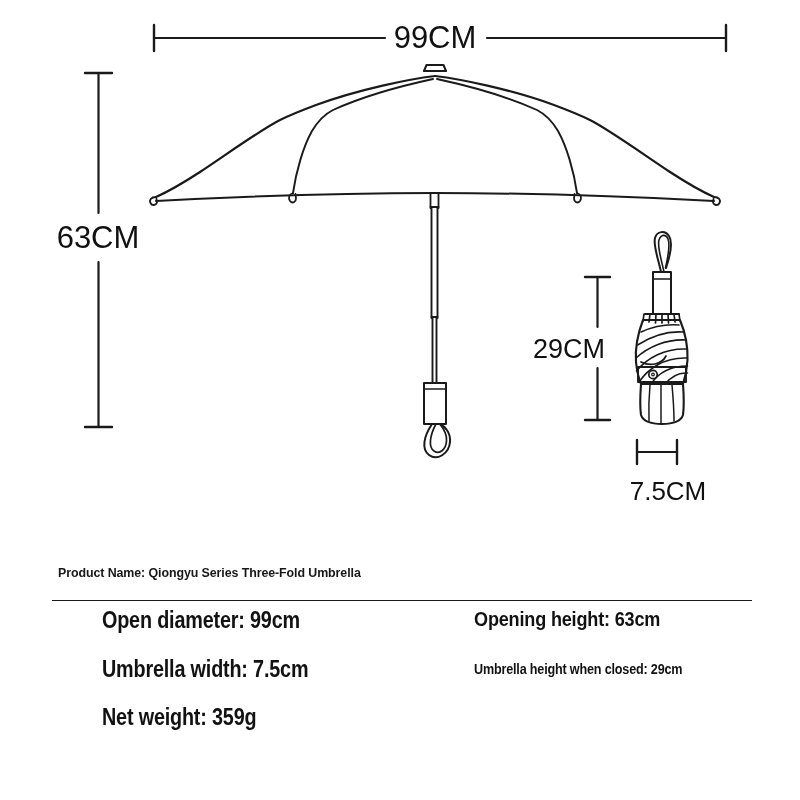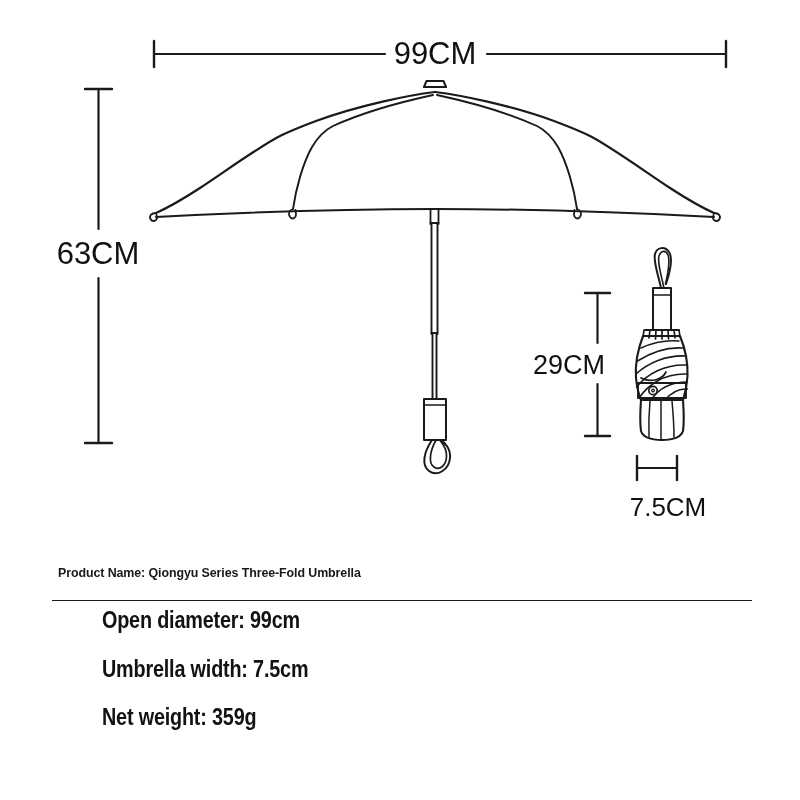--- a/index.html
+++ b/index.html
@@ -17,21 +17,21 @@
   #page {
     position: relative;
     width: 800px;
     height: 800px;
     background: #ffffff;
   }
 
   
   #diagram-area {
     position: absolute;
-    left: 0; top: 16px;
+    left: 0; top: 0;
     width: 636px;
     height: 545px;
   }
   #diagram-svg {
     display: block;
     width: 800px;
     height: 545px;
   }
 
   .dim-label {
@@ -268,17 +268,21 @@
     <div id="spec-divider"></div>
 
     <div id="spec-columns">
 
       <div class="spec-col" id="spec-col-left">
         <div class="spec-line sz-xl row-gap-1">Open diameter: 99cm</div>
         <div class="spec-line sz-xl row-gap-2">Umbrella width: 7.5cm</div>
         <div class="spec-line sz-xl row-gap-3">Net weight: 359g</div>
       </div>
 
+      <div class="spec-col" id="spec-col-right">
+        <div class="spec-line sz-lg row-gap-1">Opening height: 63cm</div>
+        <div class="spec-line sz-sm row-gap-r2">Umbrella height when closed: 29cm</div>
+      </div>
 
     </div>
   </div>
 
 </div>
 
 </body></html>

